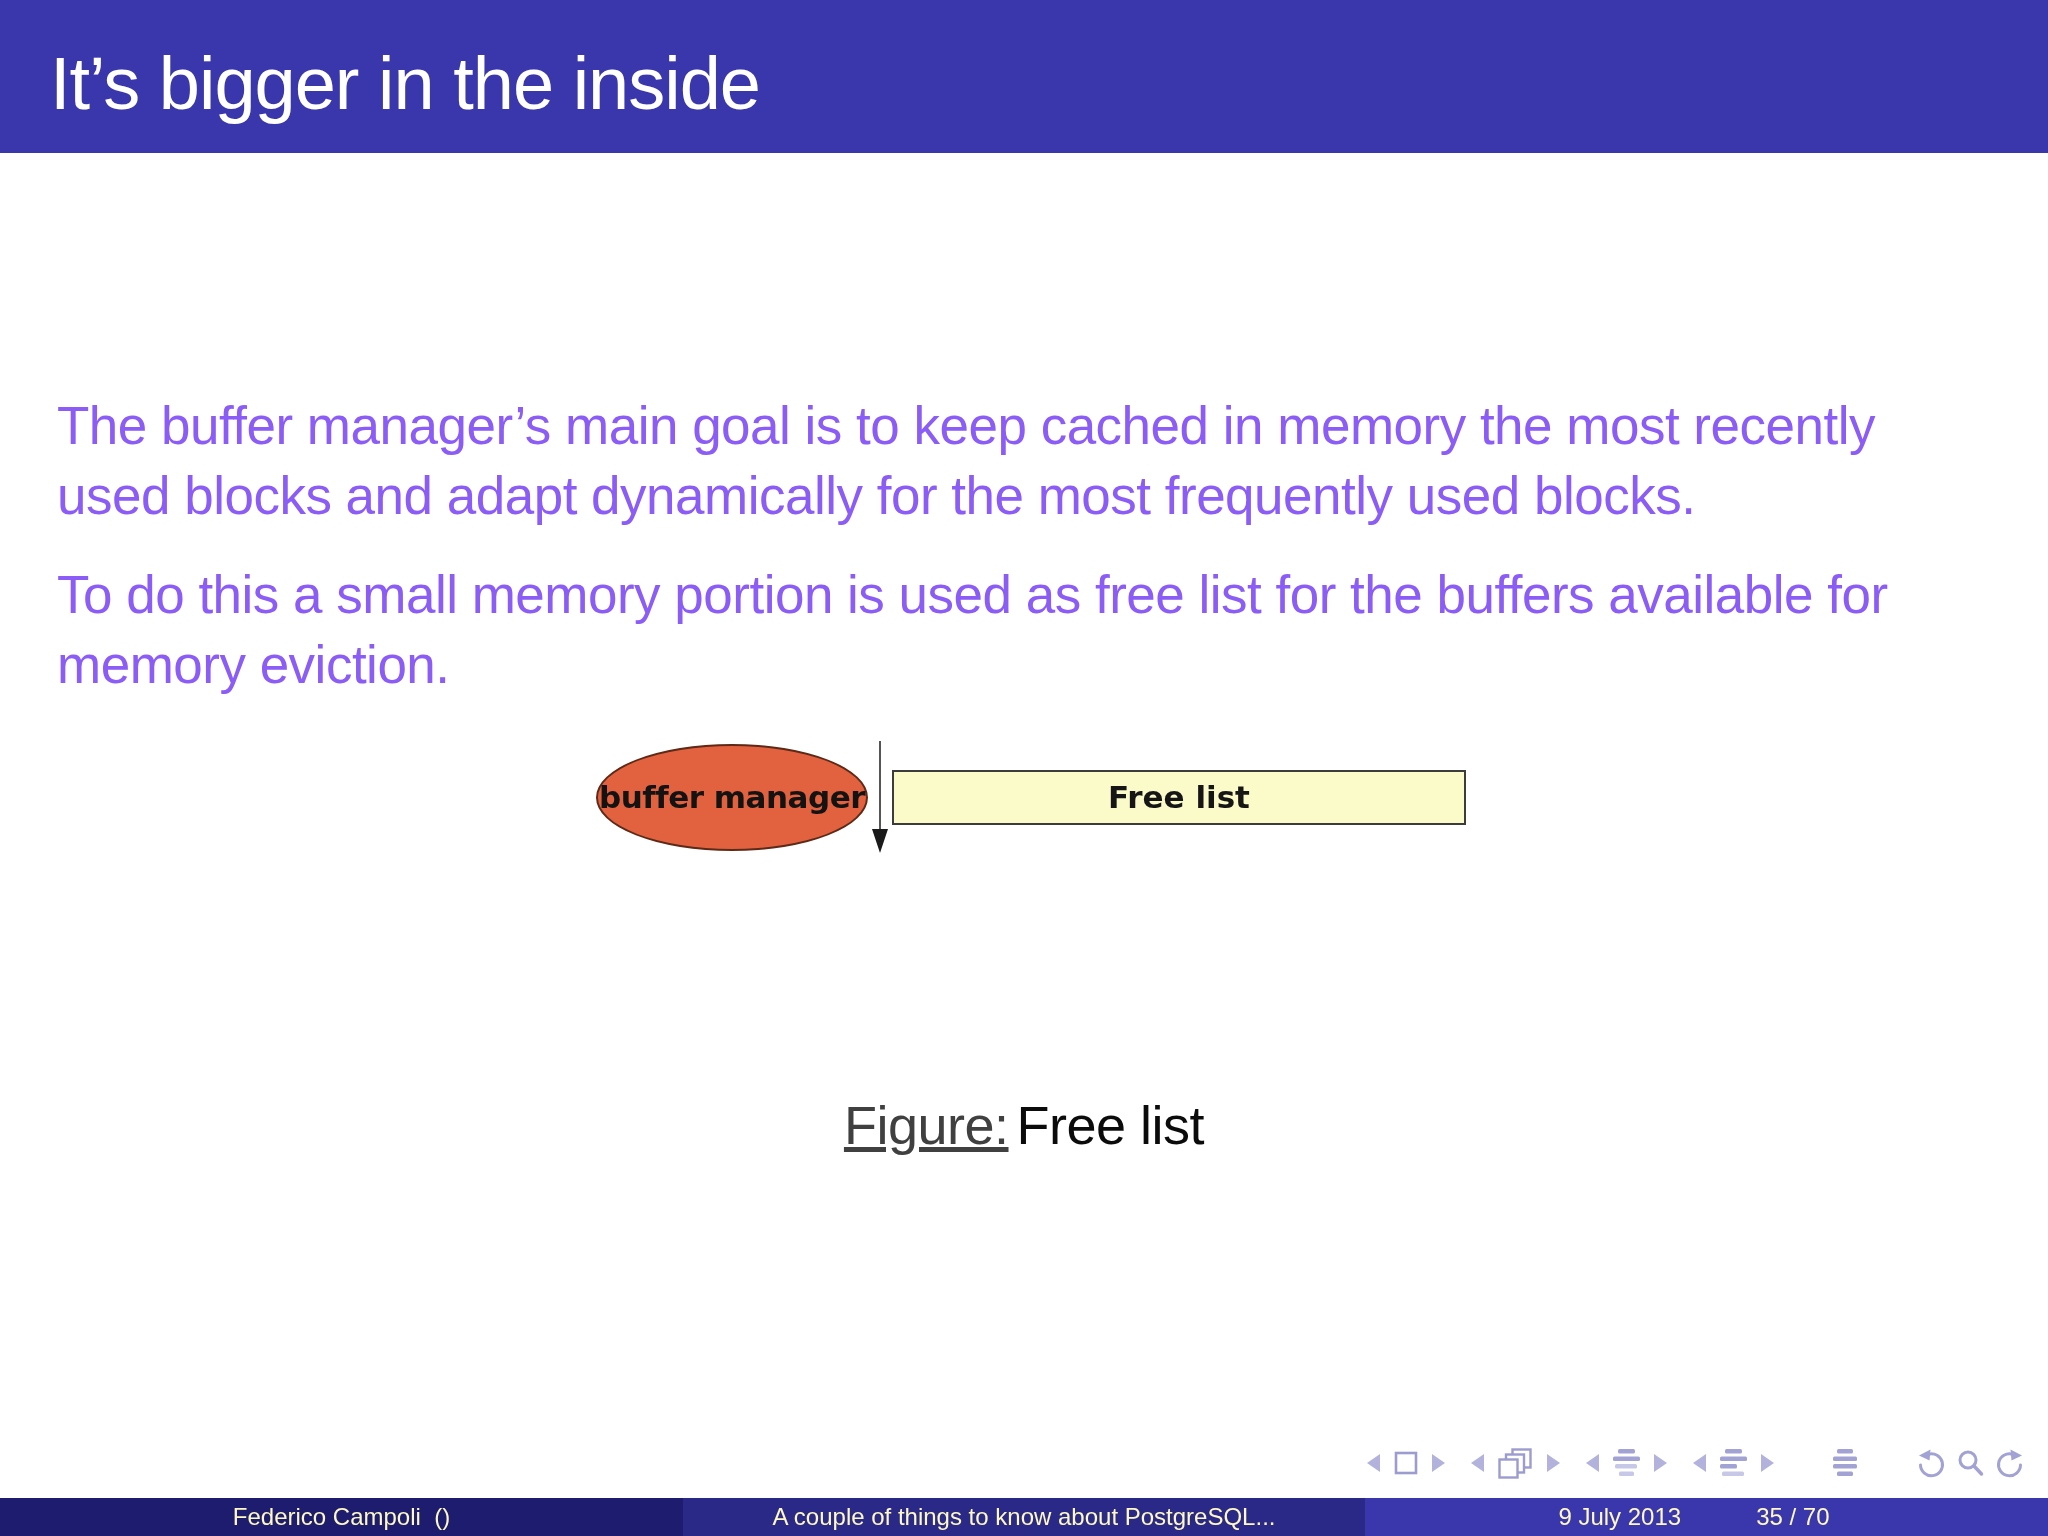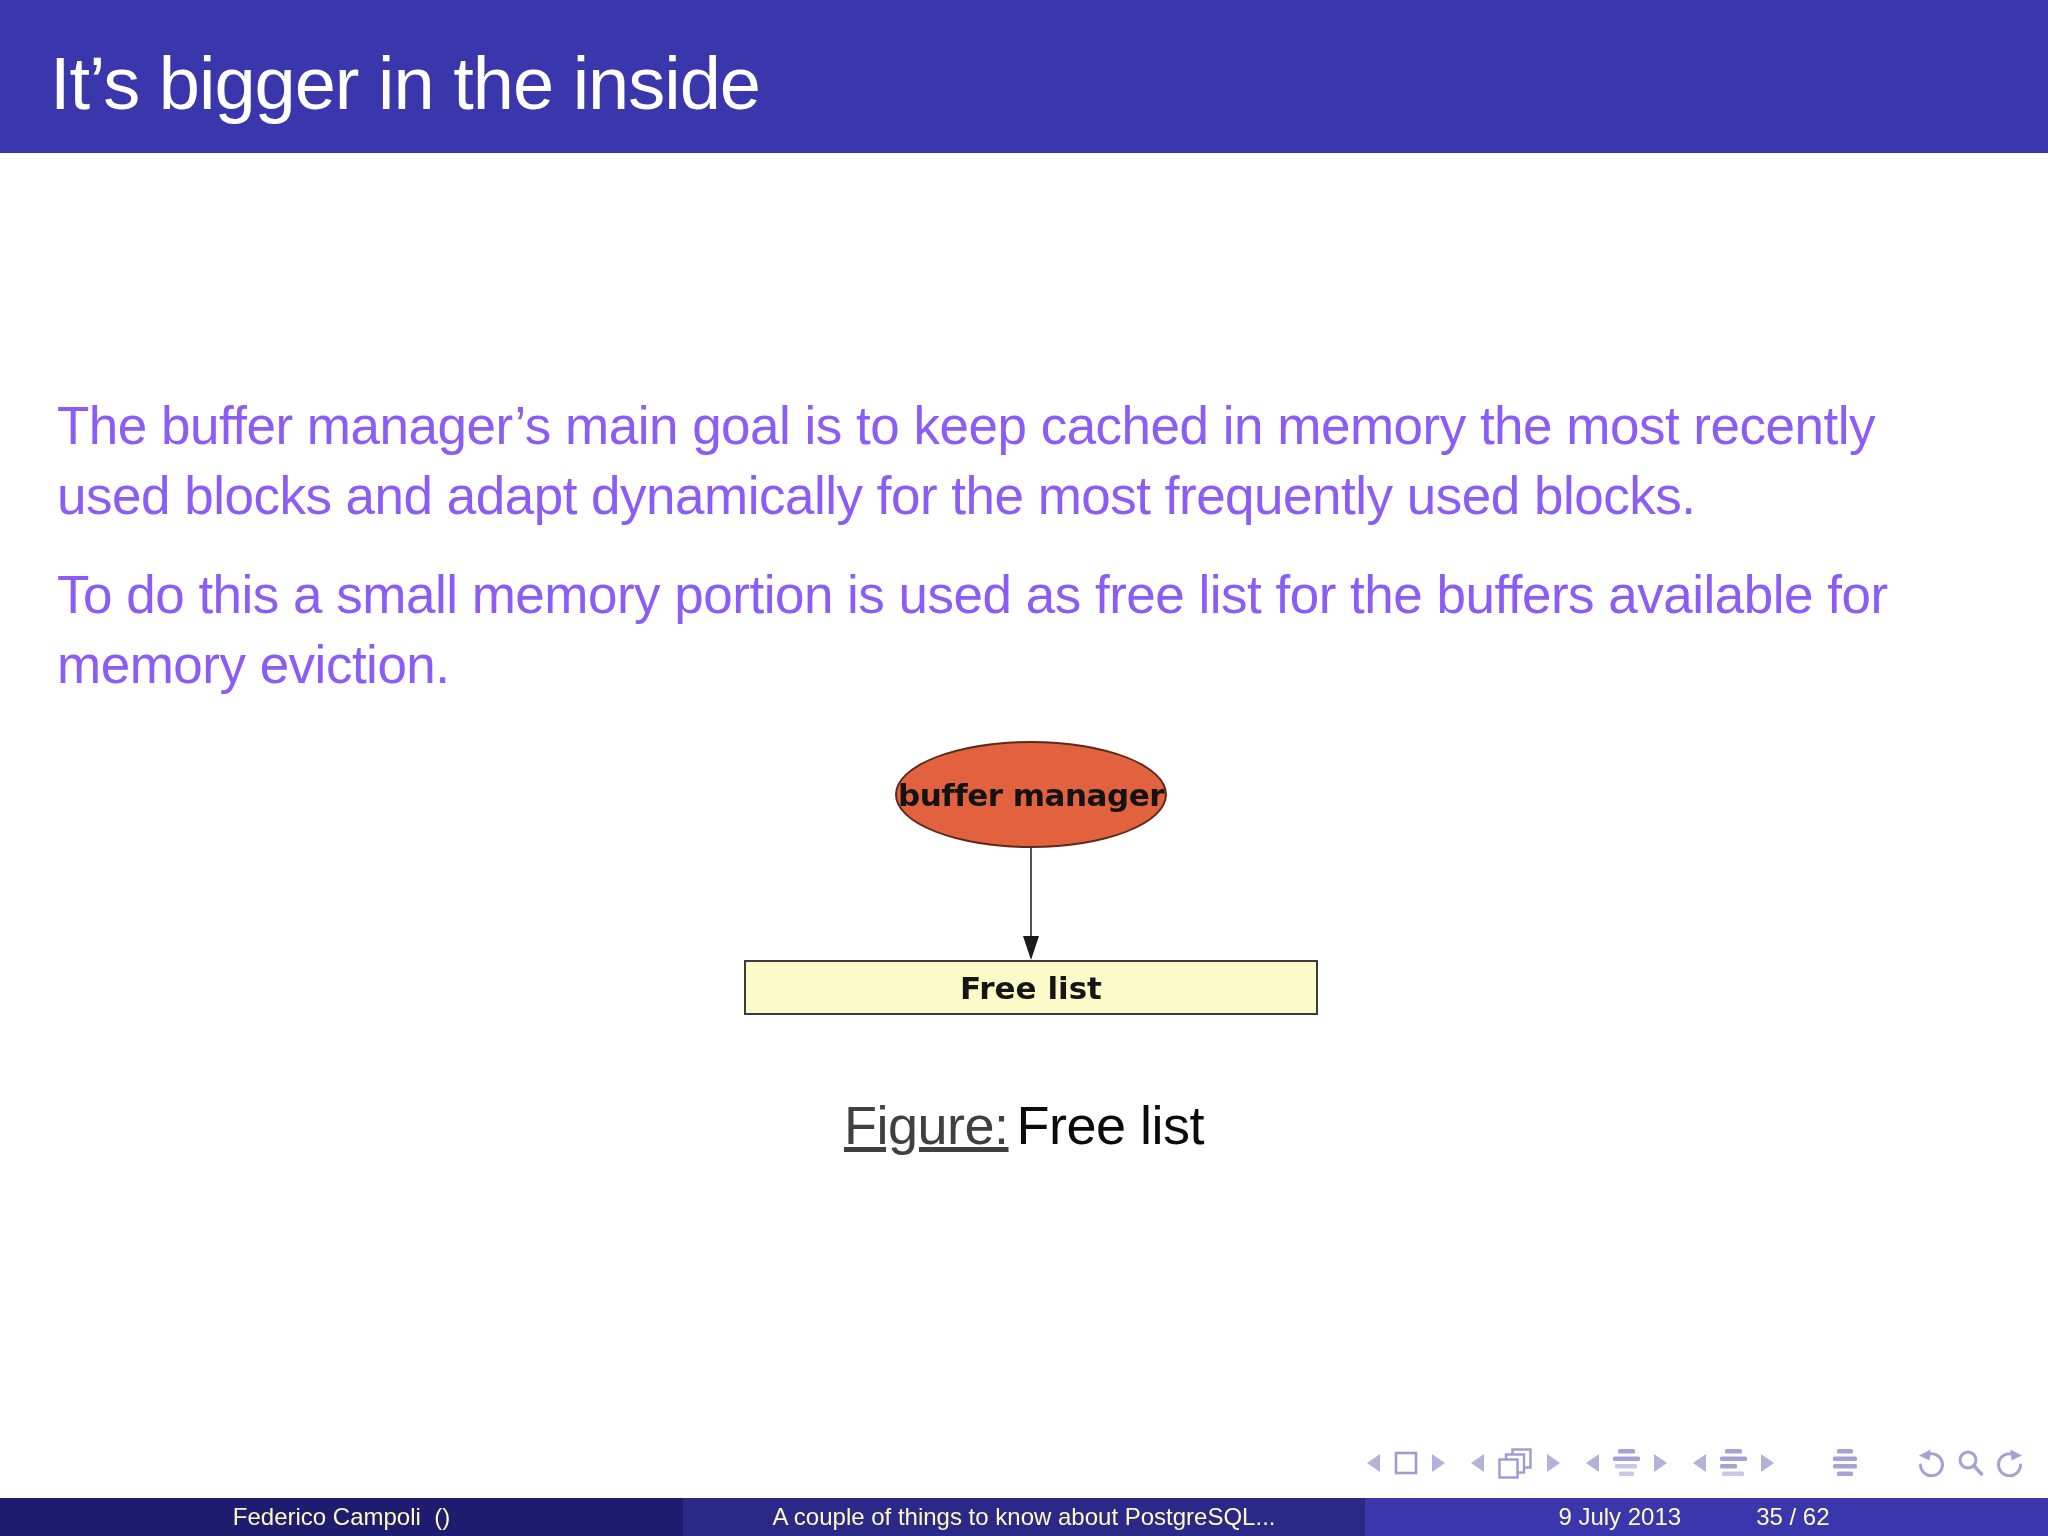--- a/index.html
+++ b/index.html
@@ -26,21 +26,21 @@
     font-size:53px; line-height:70px; letter-spacing:-0.5px;
     color:#8b5cf6; font-weight:400;
   }
   .par-1 { top:338px; }
   .par-2 { top:544px;margin-top:16px; }
 
   
   .diagram {
     position:absolute; top:741px; left:50%;
     transform:translateX(calc(-50% + 7px));
-    display:flex; flex-direction:column; align-items:center;text-align:center;
+    display:flex; flex-direction:row; align-items:center;text-align:center;
   }
   .node-ellipse {
     width:272px; height:107px; box-sizing:border-box;
     background:#e2613e; border:2px solid #5e2a17; border-radius:50%;
     display:flex; align-items:center; justify-content:center;
   }
   .node-ellipse span {
     font-family:"DejaVu Sans", sans-serif; font-size:31px; font-weight:600;
     color:#131313; letter-spacing:-0.5px;
   }
@@ -204,17 +204,17 @@
 
   <footer class="footline">
     <div class="fbox fbox-author">
       <span>Federico Campoli  ()</span>
     </div>
     <div class="fbox fbox-title">
       <span>A couple of things to know about PostgreSQL...</span>
     </div>
     <div class="fbox fbox-date">
       <span>9 July 2013</span>
-      <span>35 / 62</span>
+      <span>35 / 70</span>
     </div>
   </footer>
 
 </div>
 
 </body></html>

